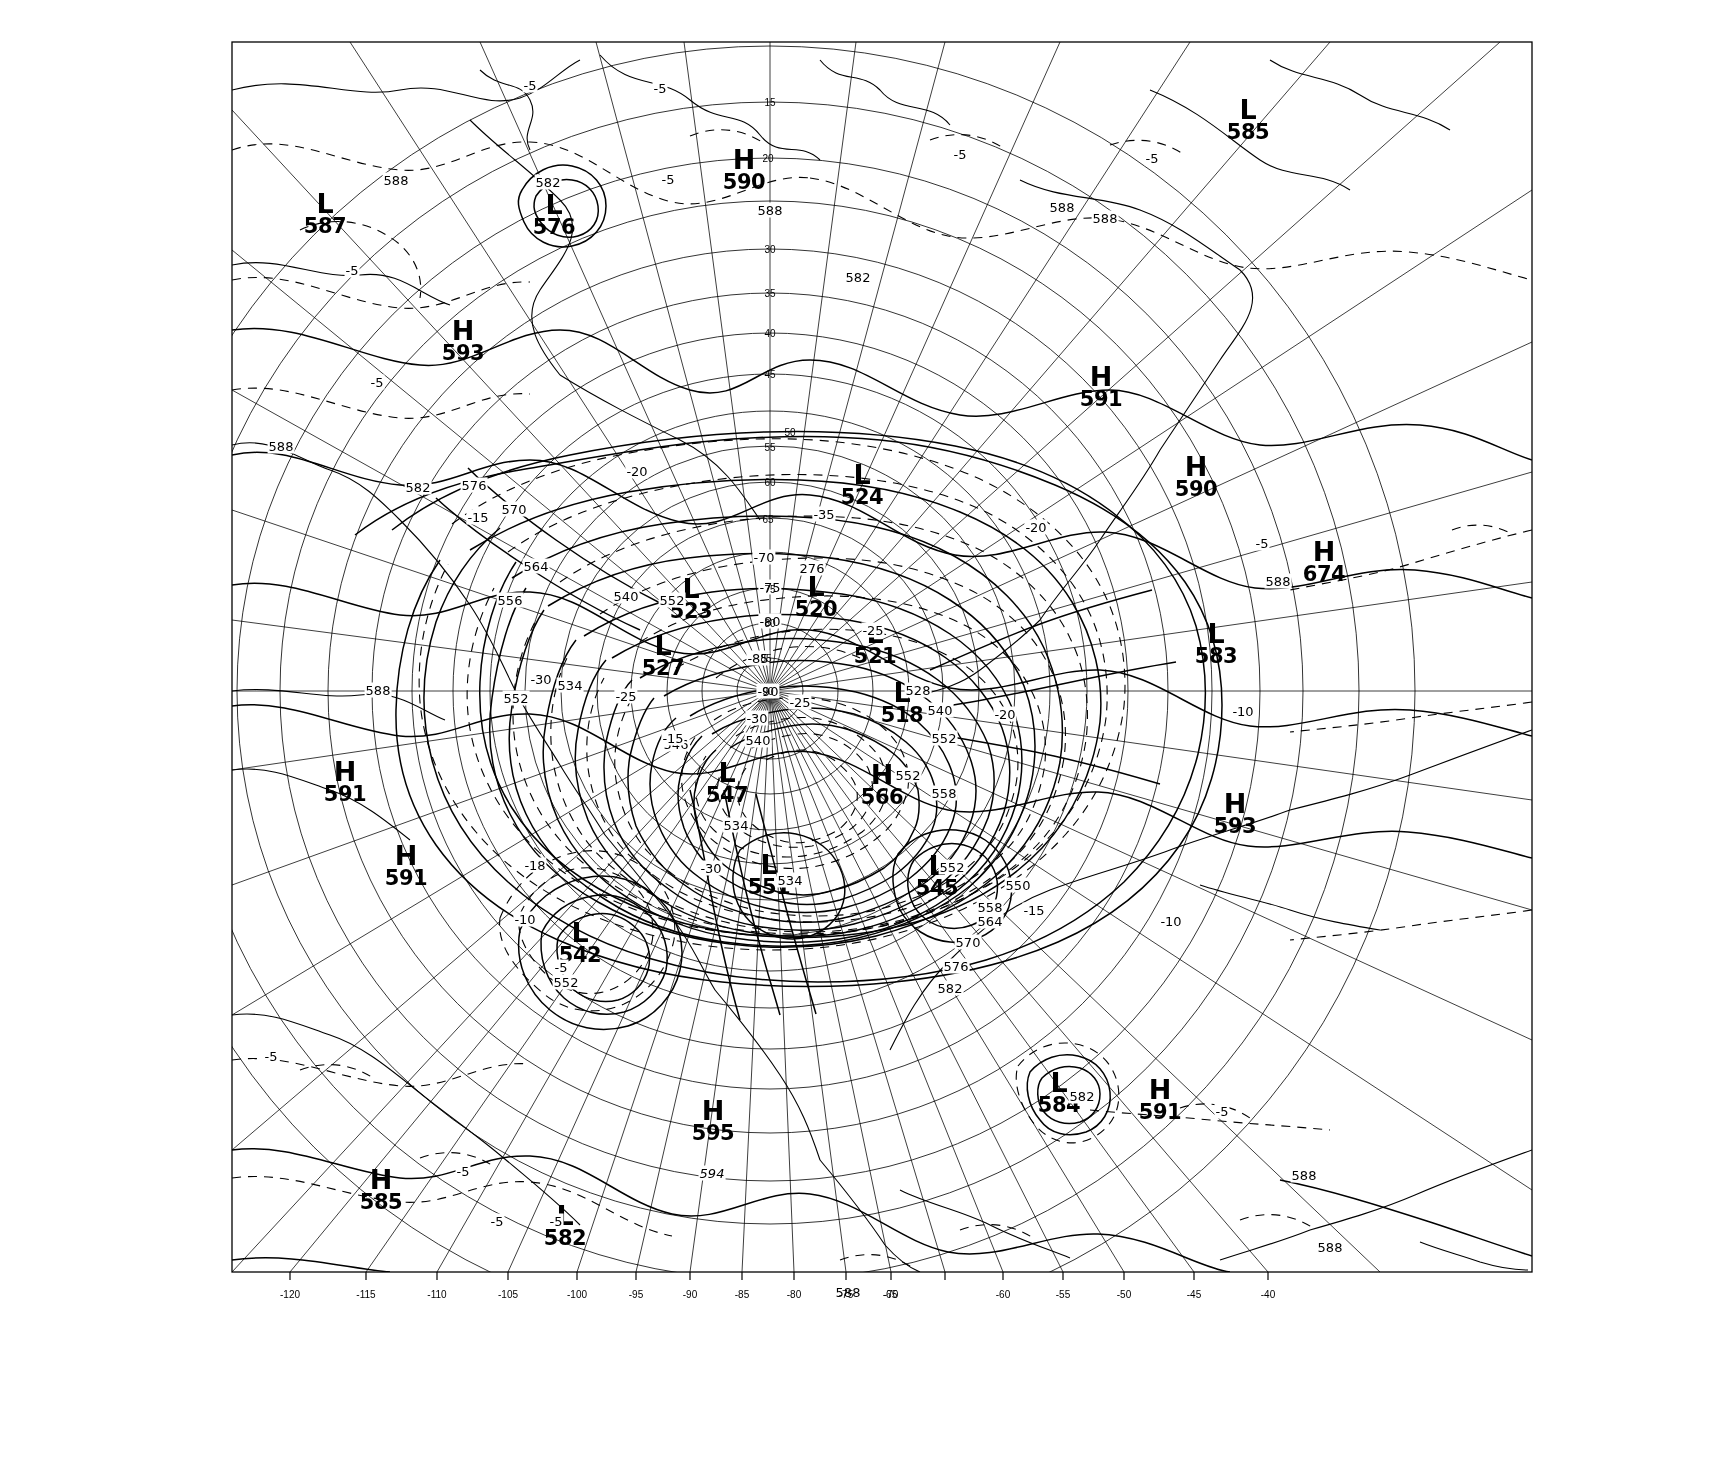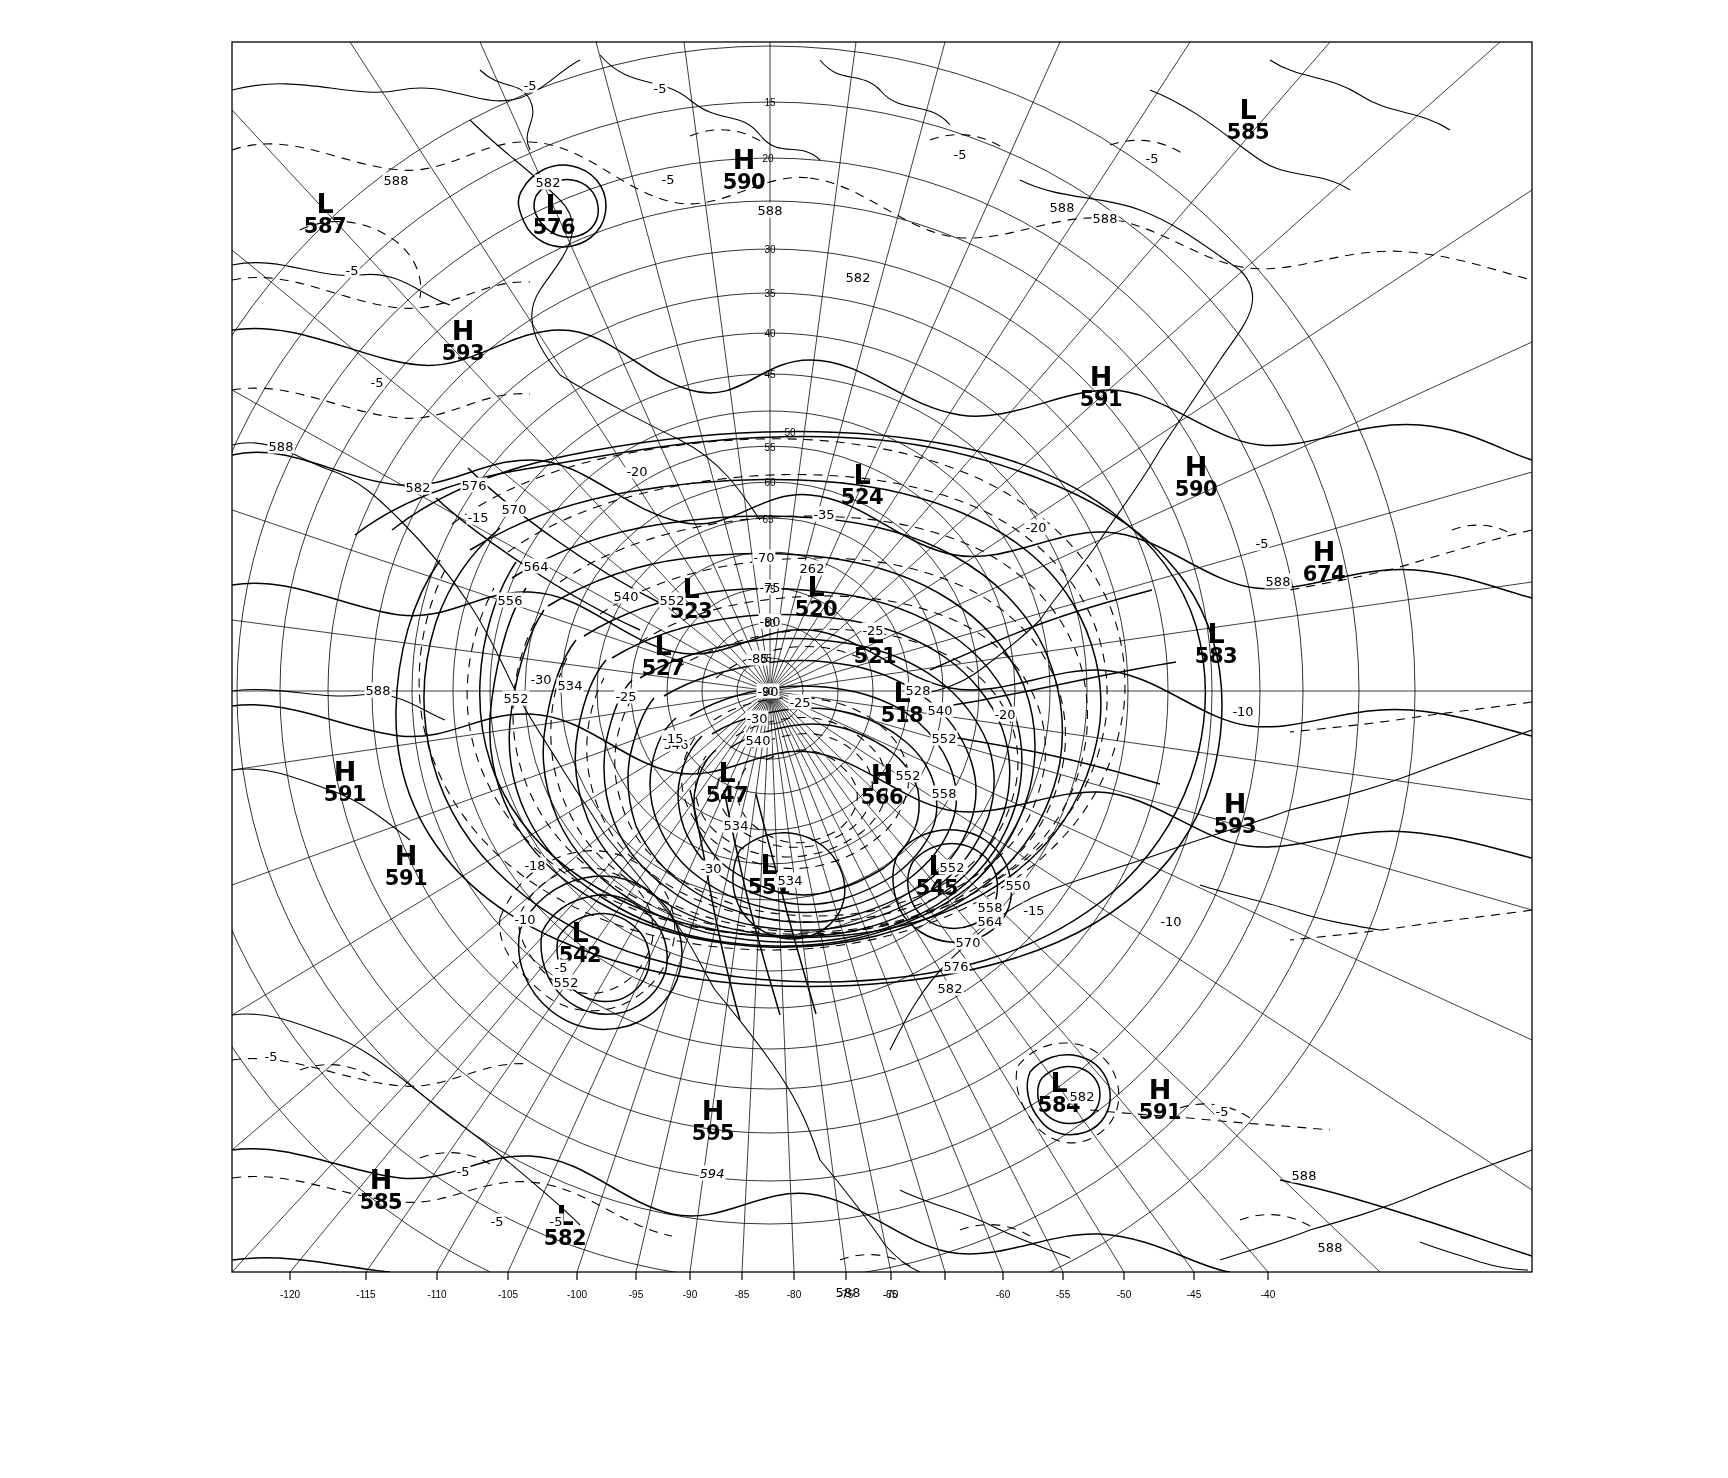--- a/index.html
+++ b/index.html
@@ -372,21 +372,21 @@
         <div class="ctrlabel" style="left: 770px; top: 180px;">588</div>
         <div class="ctrlabel" style="left: 858px; top: 247px;">582</div>
         <div class="ctrlabel" style="left: 281px; top: 416px;">588</div>
         <div class="ctrlabel" style="left: 418px; top: 457px;">582</div>
         <div class="ctrlabel" style="left: 474px; top: 455px;">576</div>
         <div class="ctrlabel" style="left: 514px; top: 479px;">570</div>
         <div class="ctrlabel" style="left: 536px; top: 536px;">564</div>
         <div class="ctrlabel" style="left: 510px; top: 570px;">556</div>
         <div class="ctrlabel" style="left: 626px; top: 566px;">540</div>
         <div class="ctrlabel" style="left: 672px; top: 570px;">552</div>
-        <div class="ctrlabel" style="left: 812px; top: 538px;">262</div>
+        <div class="ctrlabel" style="left: 812px; top: 538px;">276</div>
         <div class="ctrlabel" style="left: 1278px; top: 551px;">588</div>
         <div class="ctrlabel" style="left: 378px; top: 660px;">588</div>
         <div class="ctrlabel" style="left: 516px; top: 668px;">552</div>
         <div class="ctrlabel" style="left: 570px; top: 655px;">534</div>
         <div class="ctrlabel" style="left: 918px; top: 660px;">528</div>
         <div class="ctrlabel" style="left: 940px; top: 680px;">540</div>
         <div class="ctrlabel" style="left: 944px; top: 708px;">552</div>
         <div class="ctrlabel" style="left: 758px; top: 710px;">540</div>
         <div class="ctrlabel" style="left: 676px; top: 714px;">546</div>
         <div class="ctrlabel" style="left: 908px; top: 745px;">552</div>

